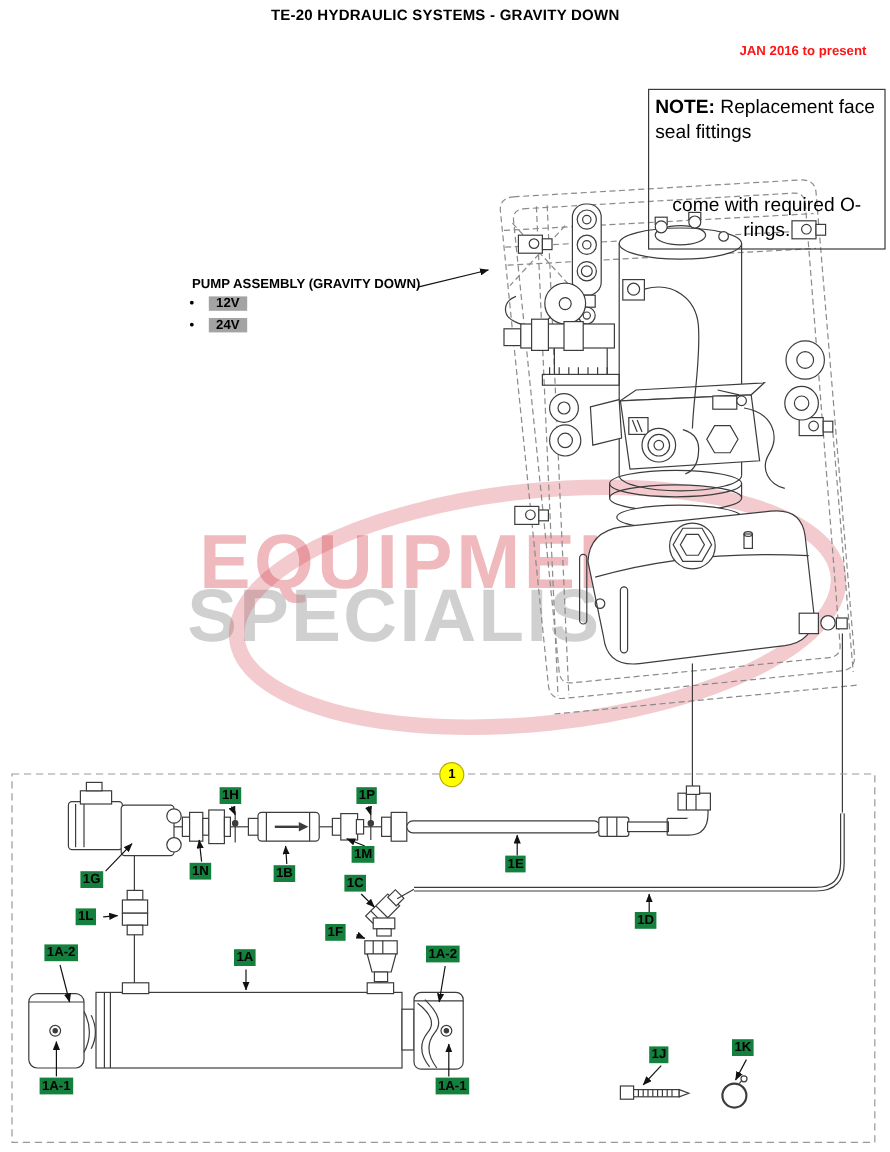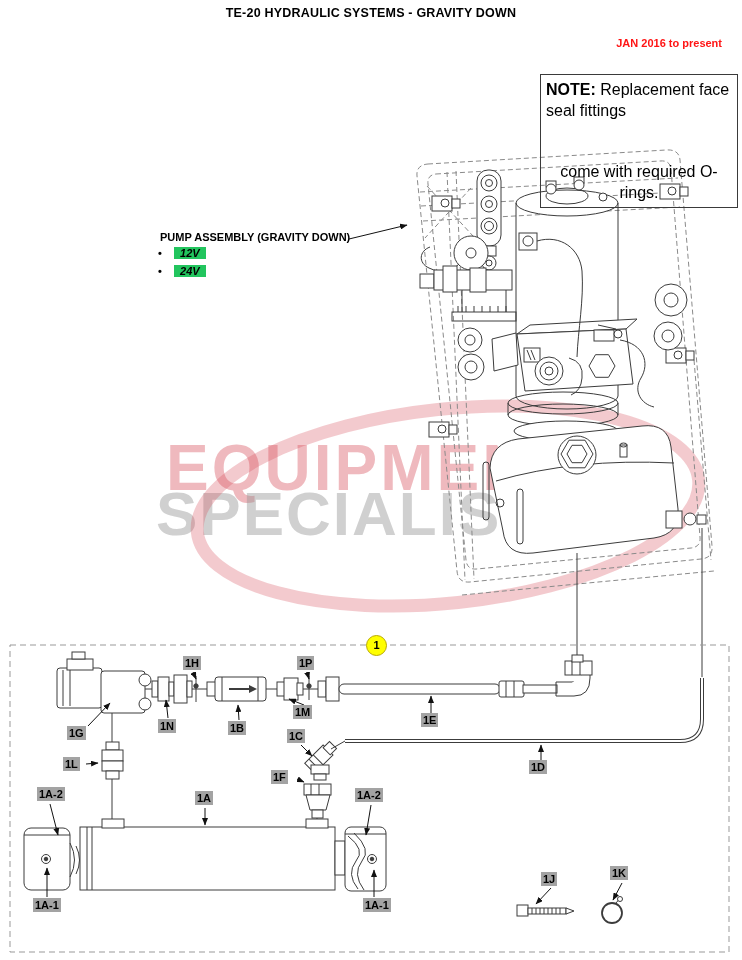--- a/index.html
+++ b/index.html
@@ -7,22 +7,22 @@
          font-family:"Liberation Sans",sans-serif;color:#000;}
   .title{position:absolute;top:6px;left:0;width:100%;text-align:center;
          font-size:12.5px;font-weight:bold;letter-spacing:.2px;}
   .revision{position:absolute;top:37px;right:20px;font-size:11px;font-weight:bold;color:#ff1414;}
   .notebox{position:absolute;left:540px;top:74px;width:186px;border:1px solid #3a3a3a;
            padding:4px 5px;font-size:16px;line-height:1.32;}
   .notebox .nb2{text-align:center;margin-top:40px;}
   .pump-callout{position:absolute;left:160px;top:231px;font-size:11px;font-weight:bold;}
   .pv-row{position:absolute;font-size:11px;font-weight:bold;white-space:nowrap;}
   .pv-bullet{display:inline-block;width:8px;}
-  .pv-badge{background:#22c55e;padding:0 6px;margin-left:5px;font-style:italic;}
-  .plabel{position:absolute;background:#a3a3a3;font-size:11px;font-weight:bold;
+  .pv-badge{background:#a3a3a3;padding:0 6px;margin-left:5px;}
+  .plabel{position:absolute;background:#15803d;font-size:11px;font-weight:bold;
           line-height:14px;padding:0 2px;white-space:nowrap;z-index:6;}
   .badge{position:absolute;left:366px;top:635px;width:19px;height:19px;border-radius:50%;
          background:#ffff00;border:1px solid #b9a900;font-size:11px;font-weight:bold;
          text-align:center;line-height:18px;z-index:6;}
   .wm{position:absolute;inset:0;z-index:1;pointer-events:none;}
   .wm-1{position:absolute;left:166px;top:436px;font-size:64px;font-weight:bold;
         letter-spacing:3px;color:rgba(214,80,92,0.40);line-height:1;}
   .wm-2{position:absolute;left:156px;top:483px;font-size:62px;font-weight:bold;
         letter-spacing:2px;color:rgba(150,150,150,0.45);line-height:1;}
   .wm-inc{position:absolute;left:544px;top:471px;font-size:13px;font-weight:bold;

